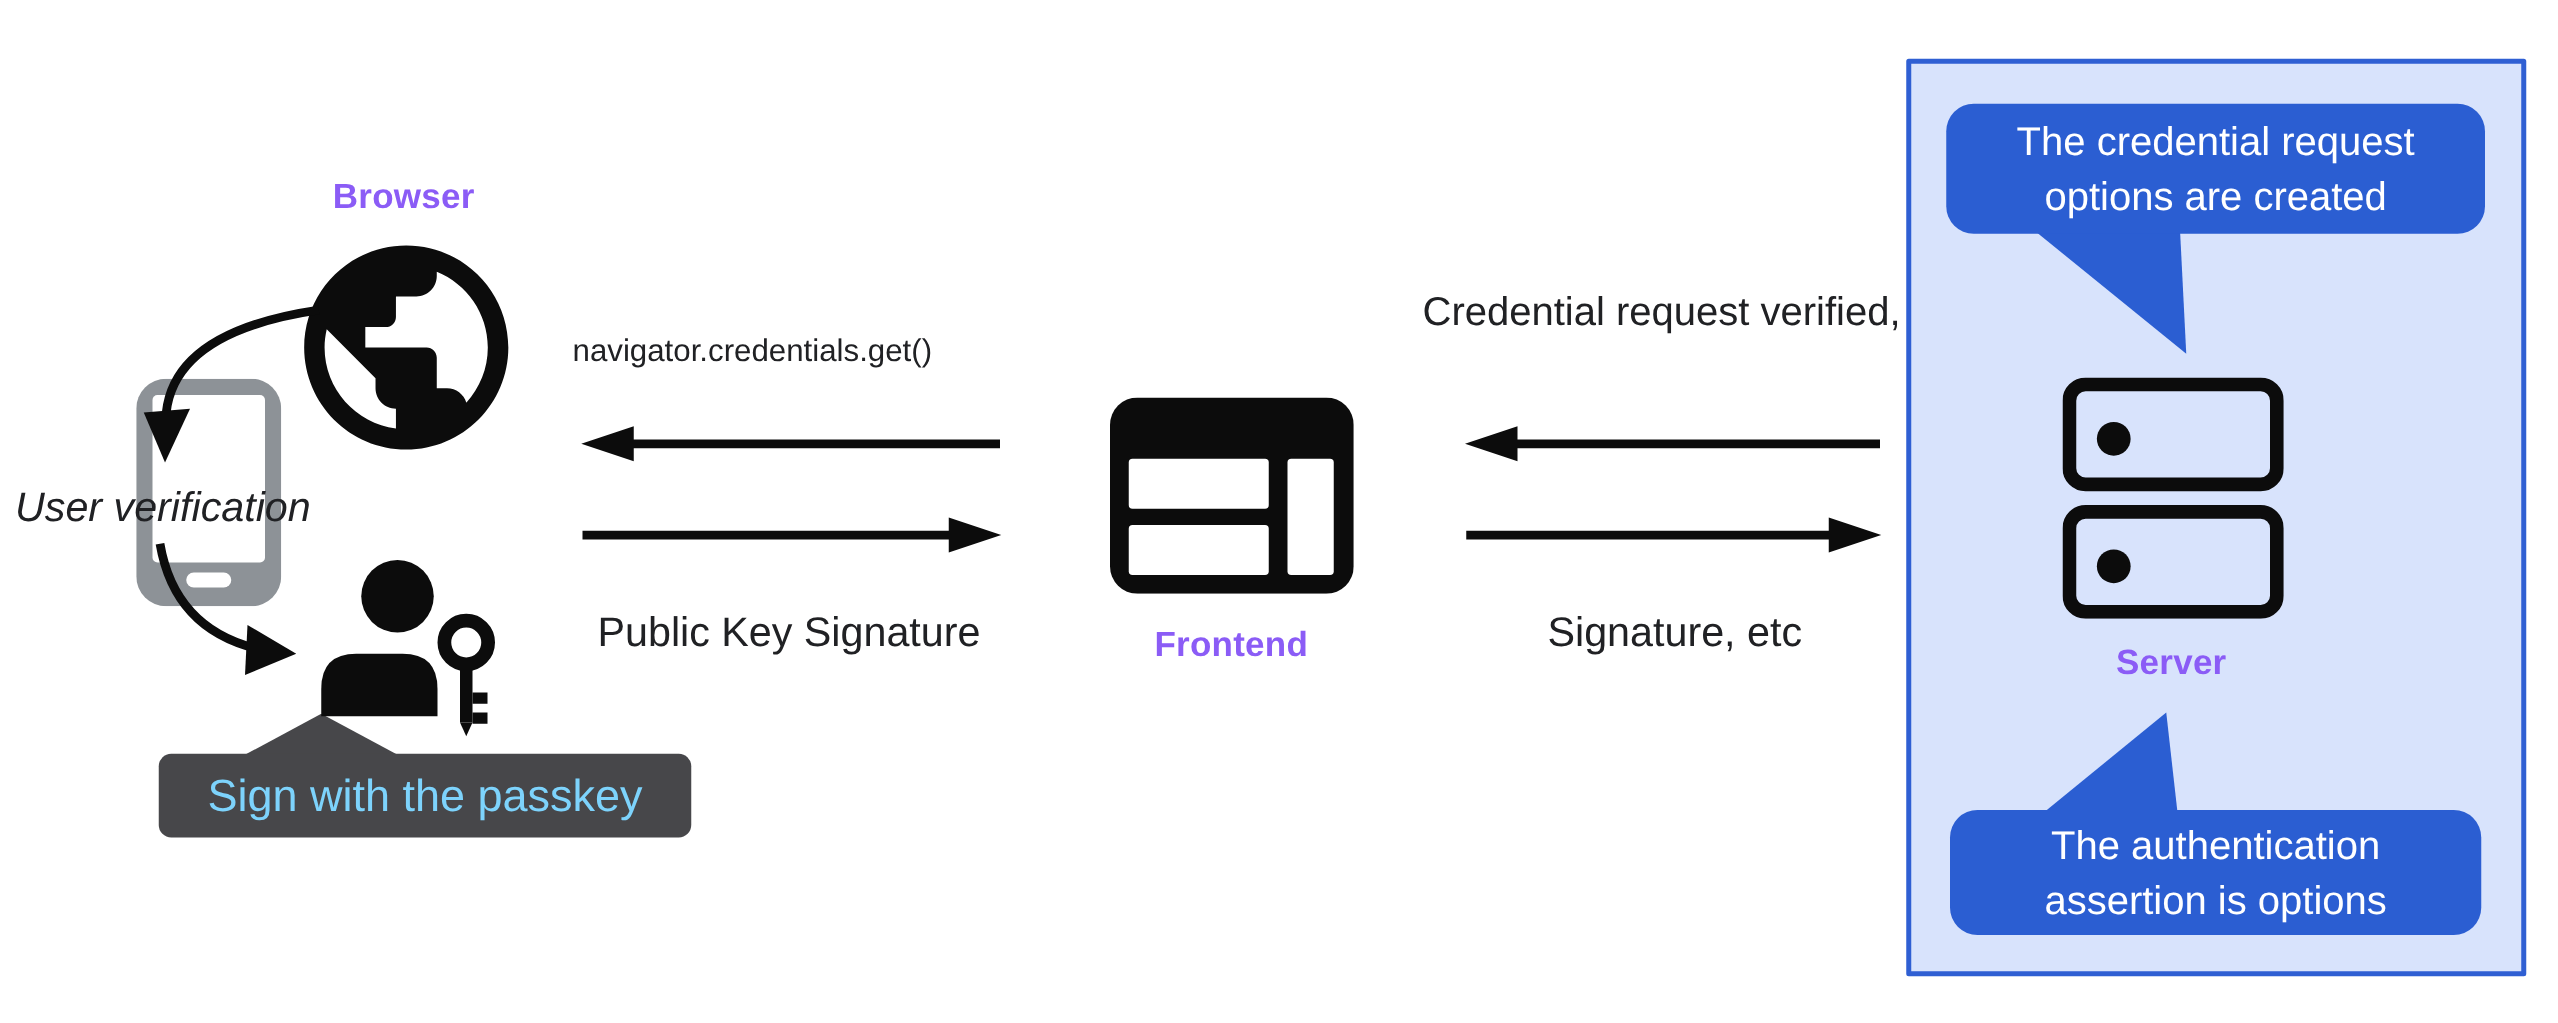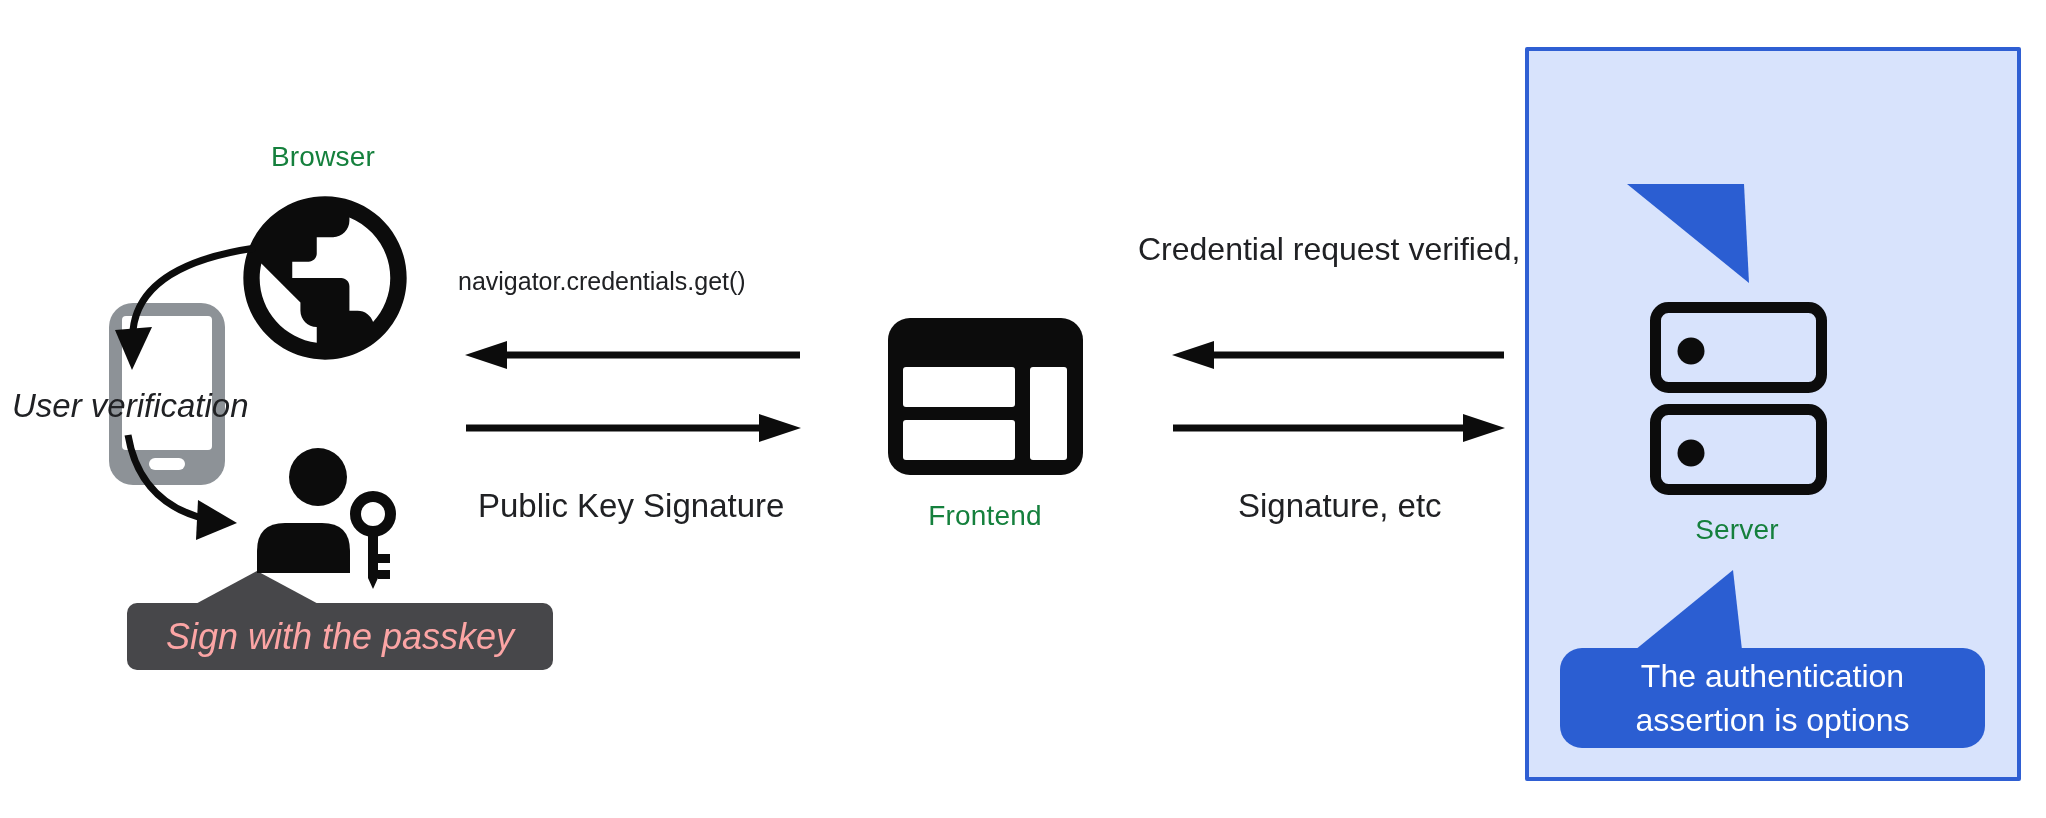--- a/index.html
+++ b/index.html
@@ -11,31 +11,31 @@
     --ink:#202124;
     --icon-black:#0c0c0c;
   }
   html,body{margin:0;padding:0;background:#ffffff;}
   .stage{
     position:relative;width:2046px;height:818px;background:#ffffff;overflow:hidden;
     font-family:"Liberation Sans",sans-serif;color:var(--ink);
   }
   .abs{position:absolute;}
   .actor-label{
-    font-size:28px;font-weight:normal;color:#15803d;text-align:center;letter-spacing:.2px;
+    font-size:28px;font-weight:bold;color:#8b5cf6;text-align:center;letter-spacing:.2px;
   }
   .msg-label{font-size:33px;color:var(--ink);}
   .msg-label.two-line{font-size:32px;line-height:37px;}
   .code-label{font-family:Liberation Sans, sans-serif;font-size:25px;color:var(--ink);}
   .tooltip{
     left:127px;top:603px;width:426px;height:67px;border-radius:10px;
     background:var(--tooltip-dark);display:flex;align-items:center;justify-content:center;
     z-index:4;
   }
-  .tooltip span{color:#fca5a5;font-size:36px;font-style:italic;}
+  .tooltip span{color:#7dd3fc;font-size:36px;}
   .panel{
     left:1525px;top:47px;width:488px;height:726px;
     background:var(--panel-fill);border:4px solid var(--panel-border);border-radius:2px;
     z-index:0;
   }
   .bubble{
     background:var(--bubble-blue);border-radius:22px;color:#ffffff;
     display:flex;flex-direction:column;align-items:center;justify-content:center;
     font-size:32px;line-height:44px;text-align:center;z-index:2;
   }
@@ -48,20 +48,24 @@
 <body>
 
 <div class="stage">
 
   <div class="abs panel"></div>
 
   <svg class="abs z1" style="left:1620px;top:182px;" width="140" height="105" viewBox="0 0 140 105">
     <polygon points="7,2 124,2 129,101" fill="var(--bubble-blue)"></polygon>
   </svg>
 
+  <div class="abs bubble bubble-top">
+    <span>The credential request</span>
+    <span>options are created</span>
+  </div>
 
   <svg class="abs z2" style="left:1650px;top:302px;" width="177" height="193" viewBox="0 0 177 193">
     <rect x="5.5" y="5.5" width="166" height="80" rx="13" fill="none" stroke="var(--icon-black)" stroke-width="11"></rect>
     <circle cx="41" cy="49" r="13.5" fill="var(--icon-black)"></circle>
     <rect x="5.5" y="107.5" width="166" height="80" rx="13" fill="none" stroke="var(--icon-black)" stroke-width="11"></rect>
     <circle cx="41" cy="151" r="13.5" fill="var(--icon-black)"></circle>
   </svg>
 
   <div class="abs actor-label z2" style="left:1657px;top:514px;width:160px;">Server</div>
 

